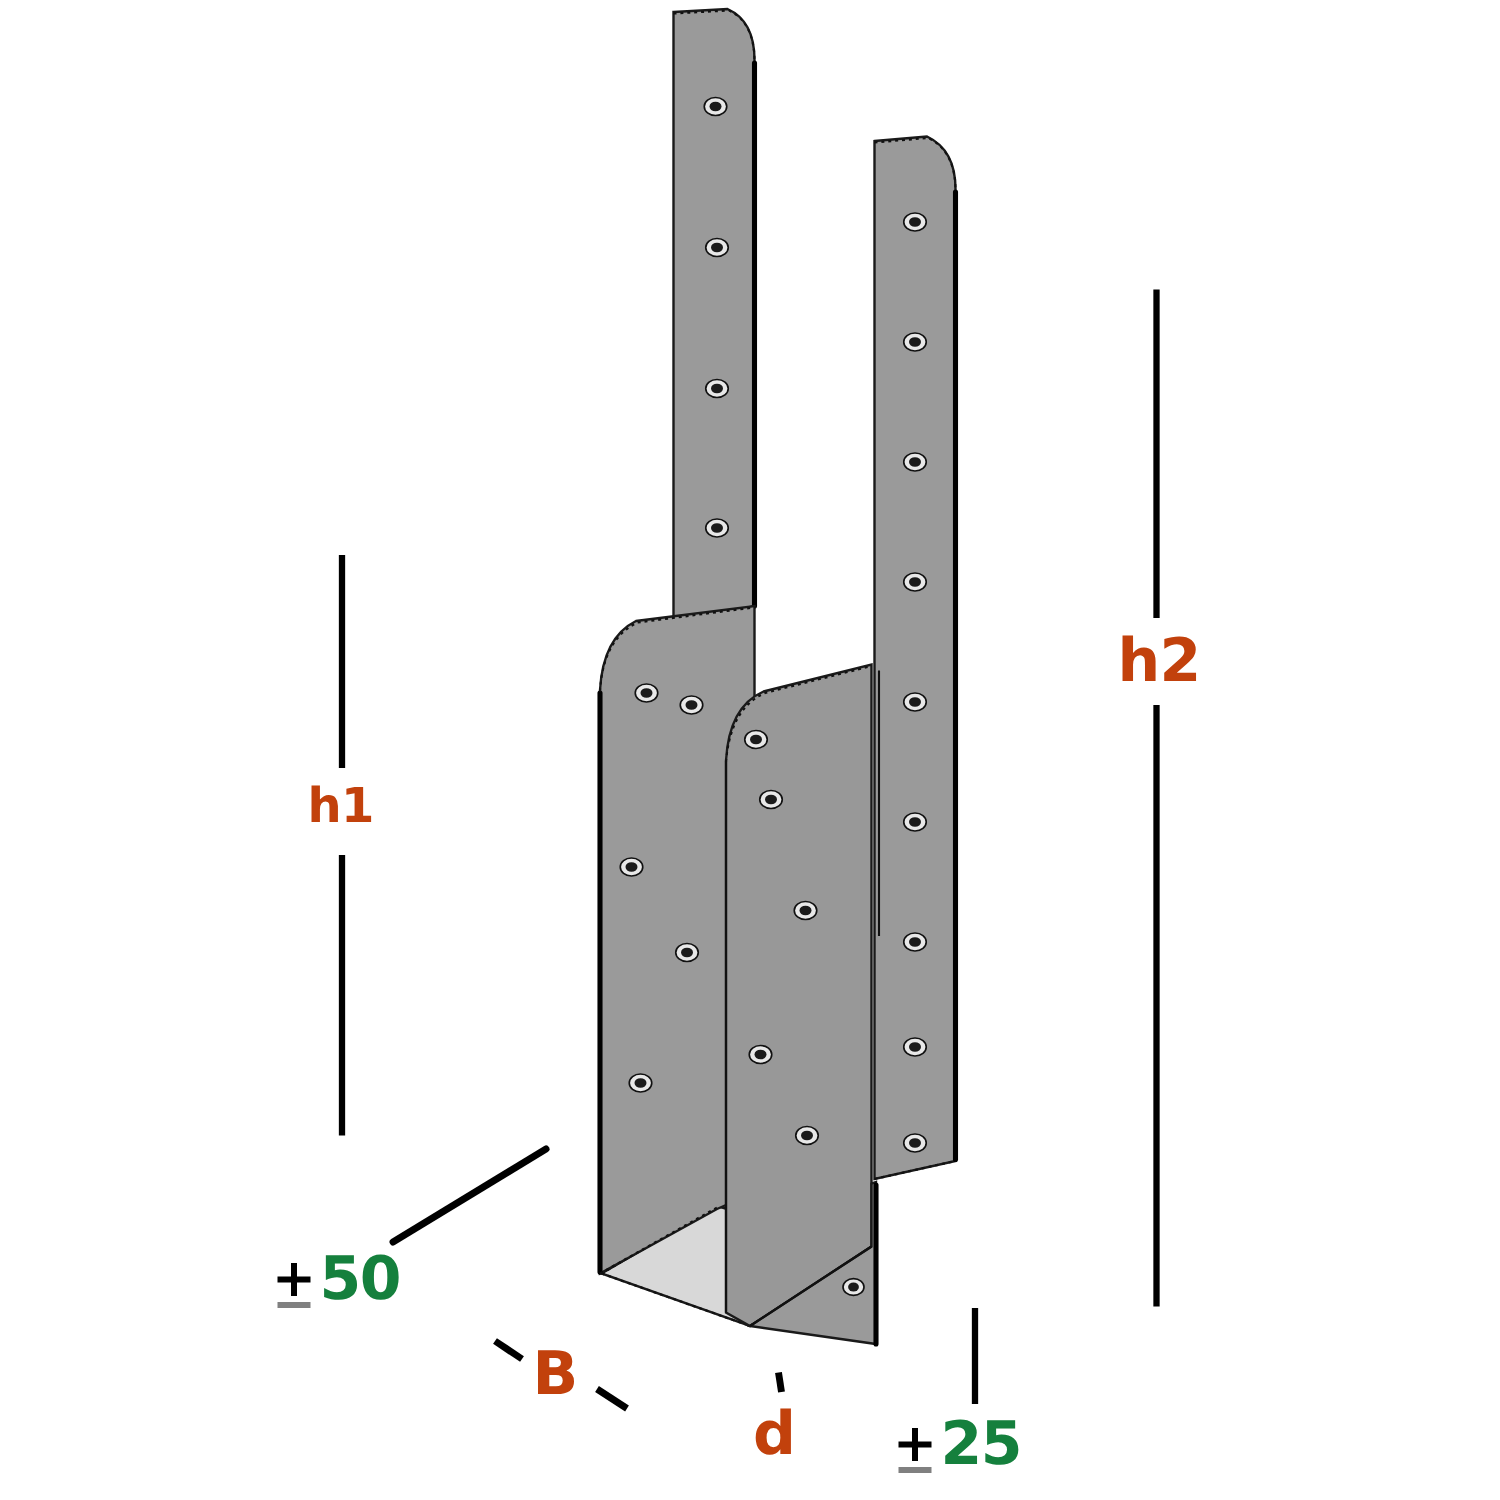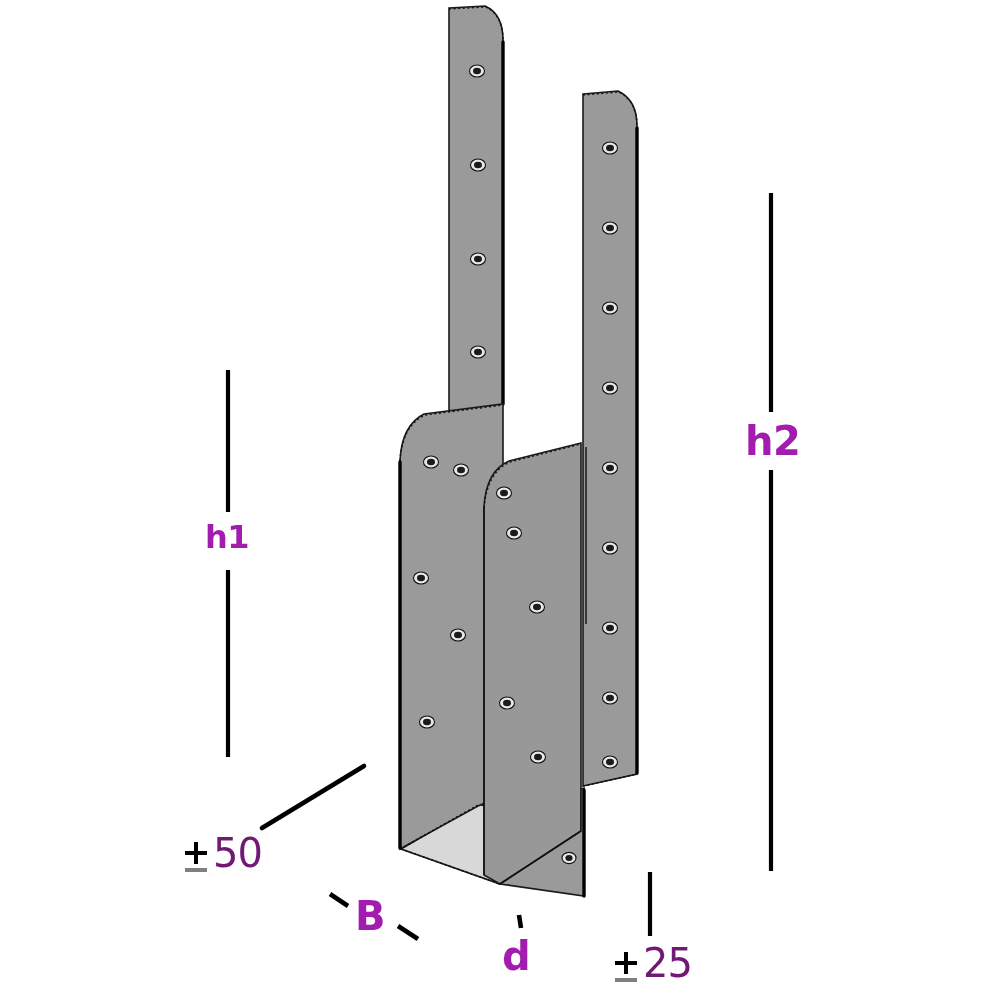--- a/index.html
+++ b/index.html
@@ -21,39 +21,39 @@
     position: absolute;
     left: 0;
     top: 0;
     width: 1000px;
     height: 1000px;
   }
   .dim-label {
     position: absolute;
     font-family: "DejaVu Sans", sans-serif;
     font-weight: bold;
-    color: #a21caf;
+    color: #c2410c;
     white-space: nowrap;
     letter-spacing: -0.5px;
   }
   .lbl-h1 { left: 205px; top: 518px; font-size: 32px; }
   .lbl-h2 { left: 745px; top: 418px; font-size: 40px; }
   .lbl-B  { left: 355px; top: 893px; font-size: 40px; }
   .lbl-d  { left: 502px; top: 933px; font-size: 40px; }
 
   .tol-group {
     position: absolute;
     display: flex;
     align-items: center;
     font-family: "DejaVu Sans", sans-serif;
-    font-weight: normal;
-    color: #701a75;
+    font-weight: bold;
+    color: #15803d;
   }
   .tol-50 { left: 183px; top: 830px; font-size: 38px; }
-  .tol-25 { left: 613px; top: 940px; font-size: 38px; }
+  .tol-25 { left: 597px; top: 940px; font-size: 38px; }
   .pm {
     display: inline-block;
     position: relative;
     width: 26px;
     height: 38px;
     margin-right: 4px;
   }
   .pm .bar-h {
     position: absolute;
     left: 2px;

